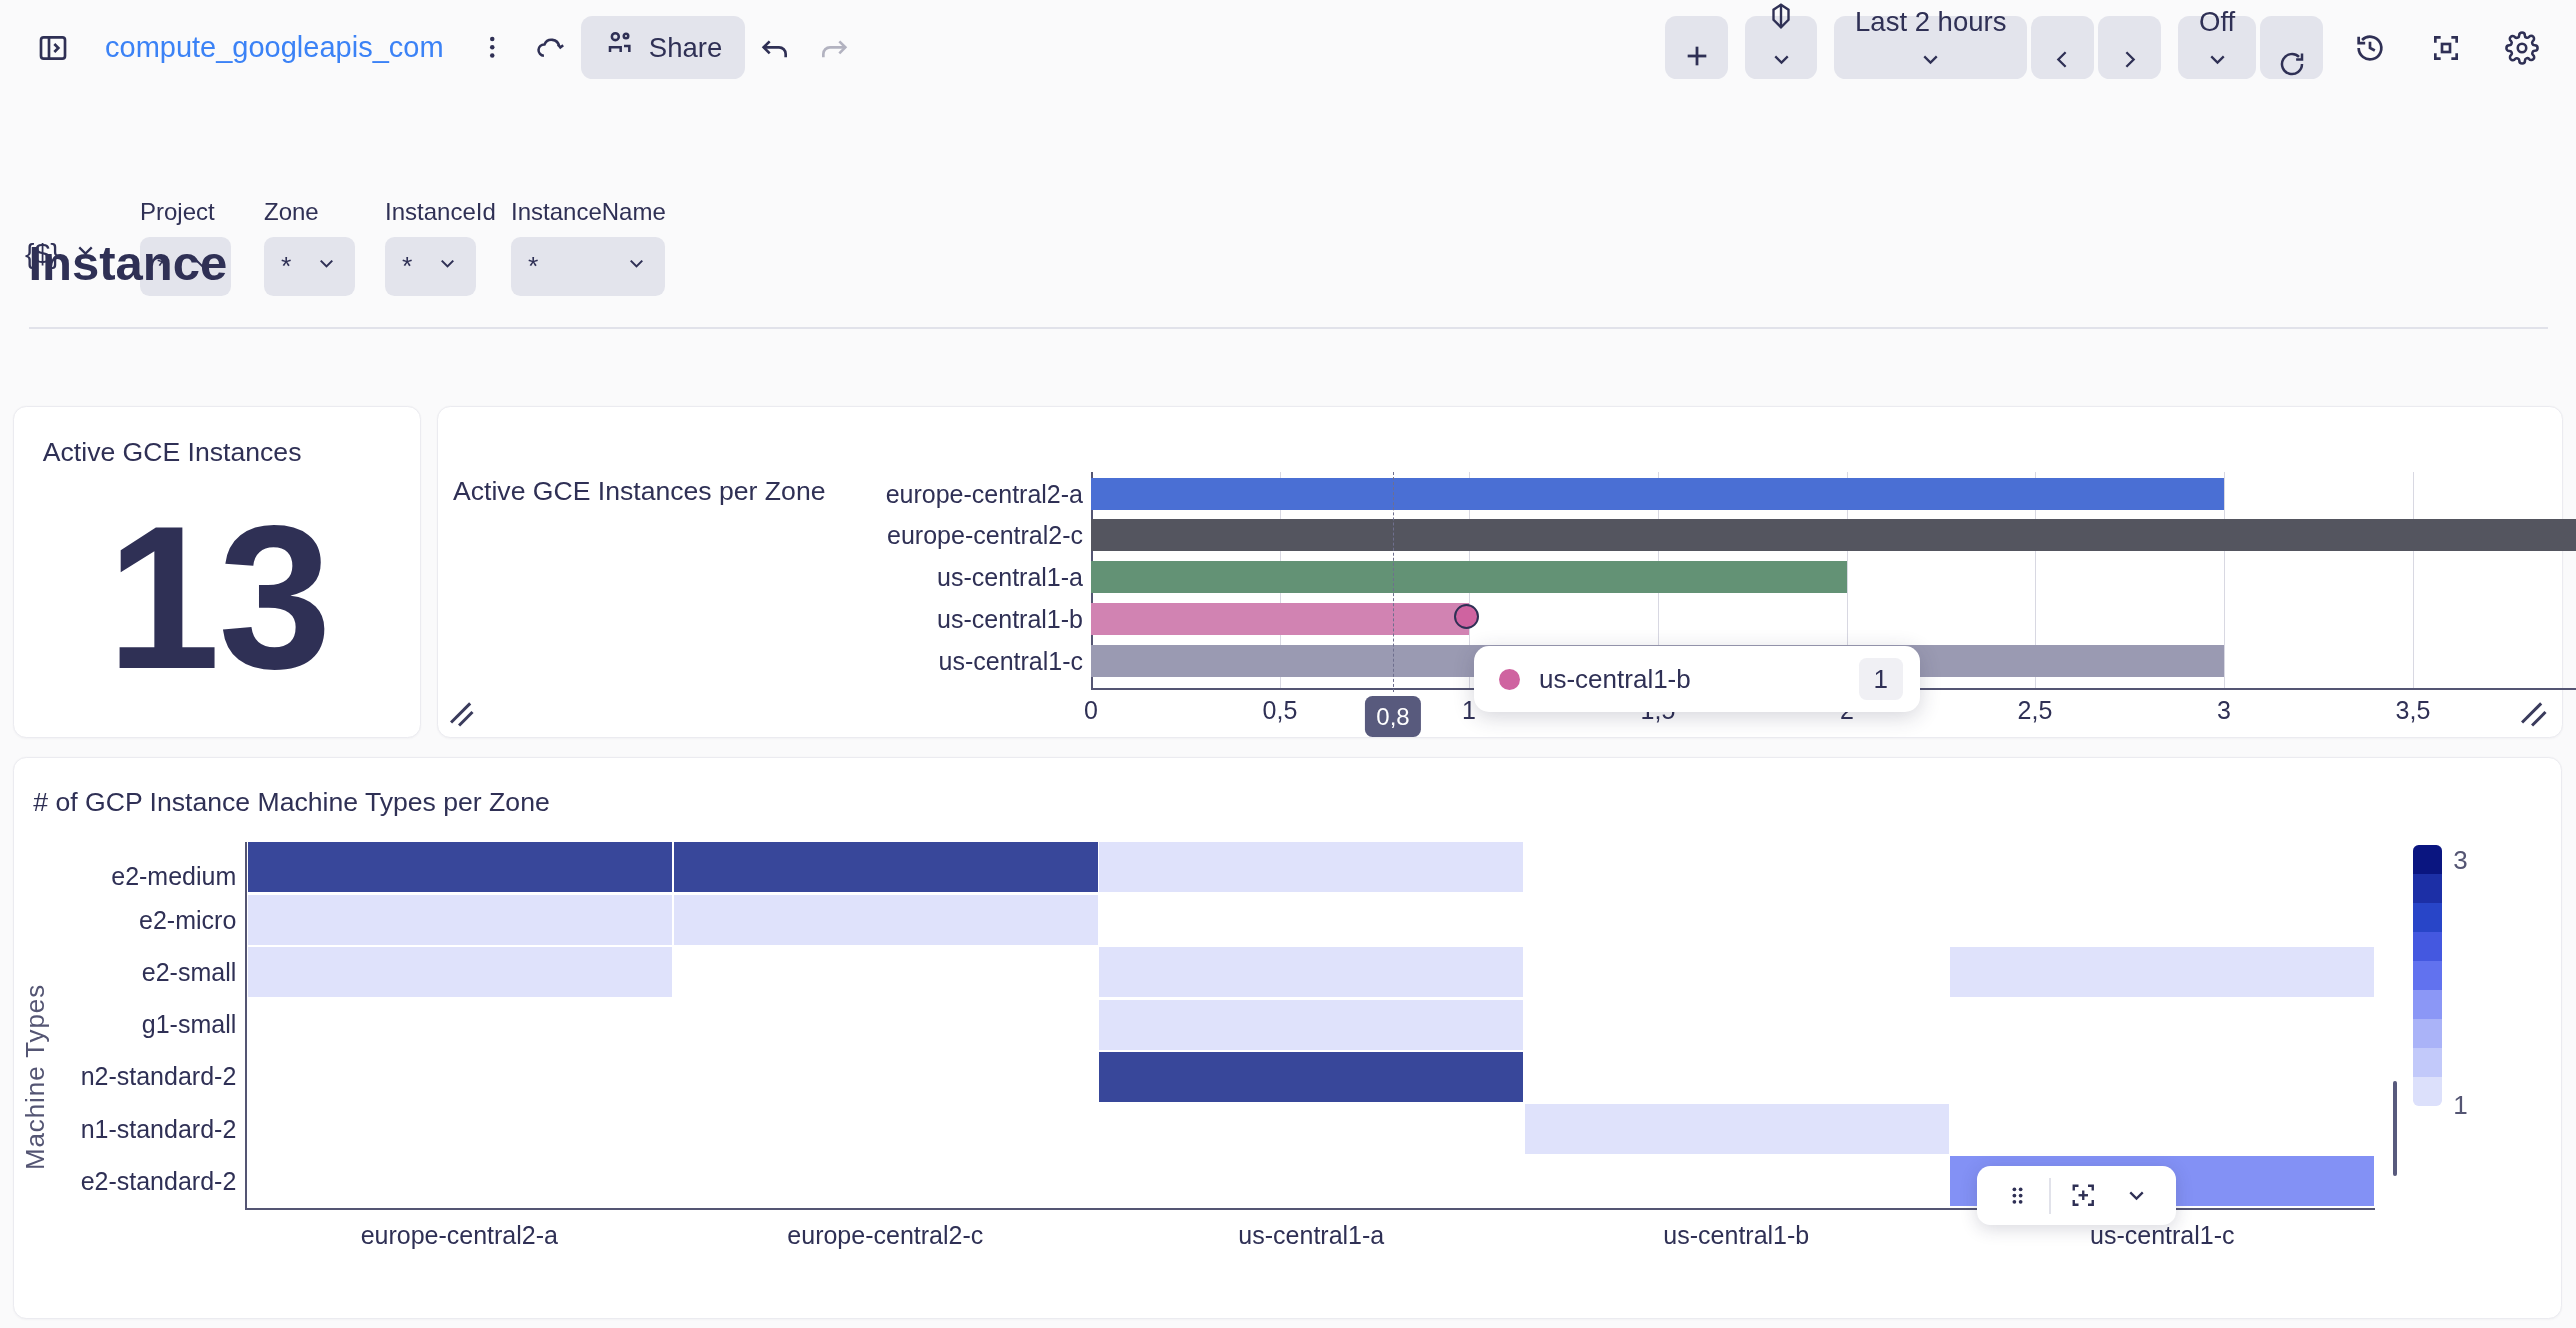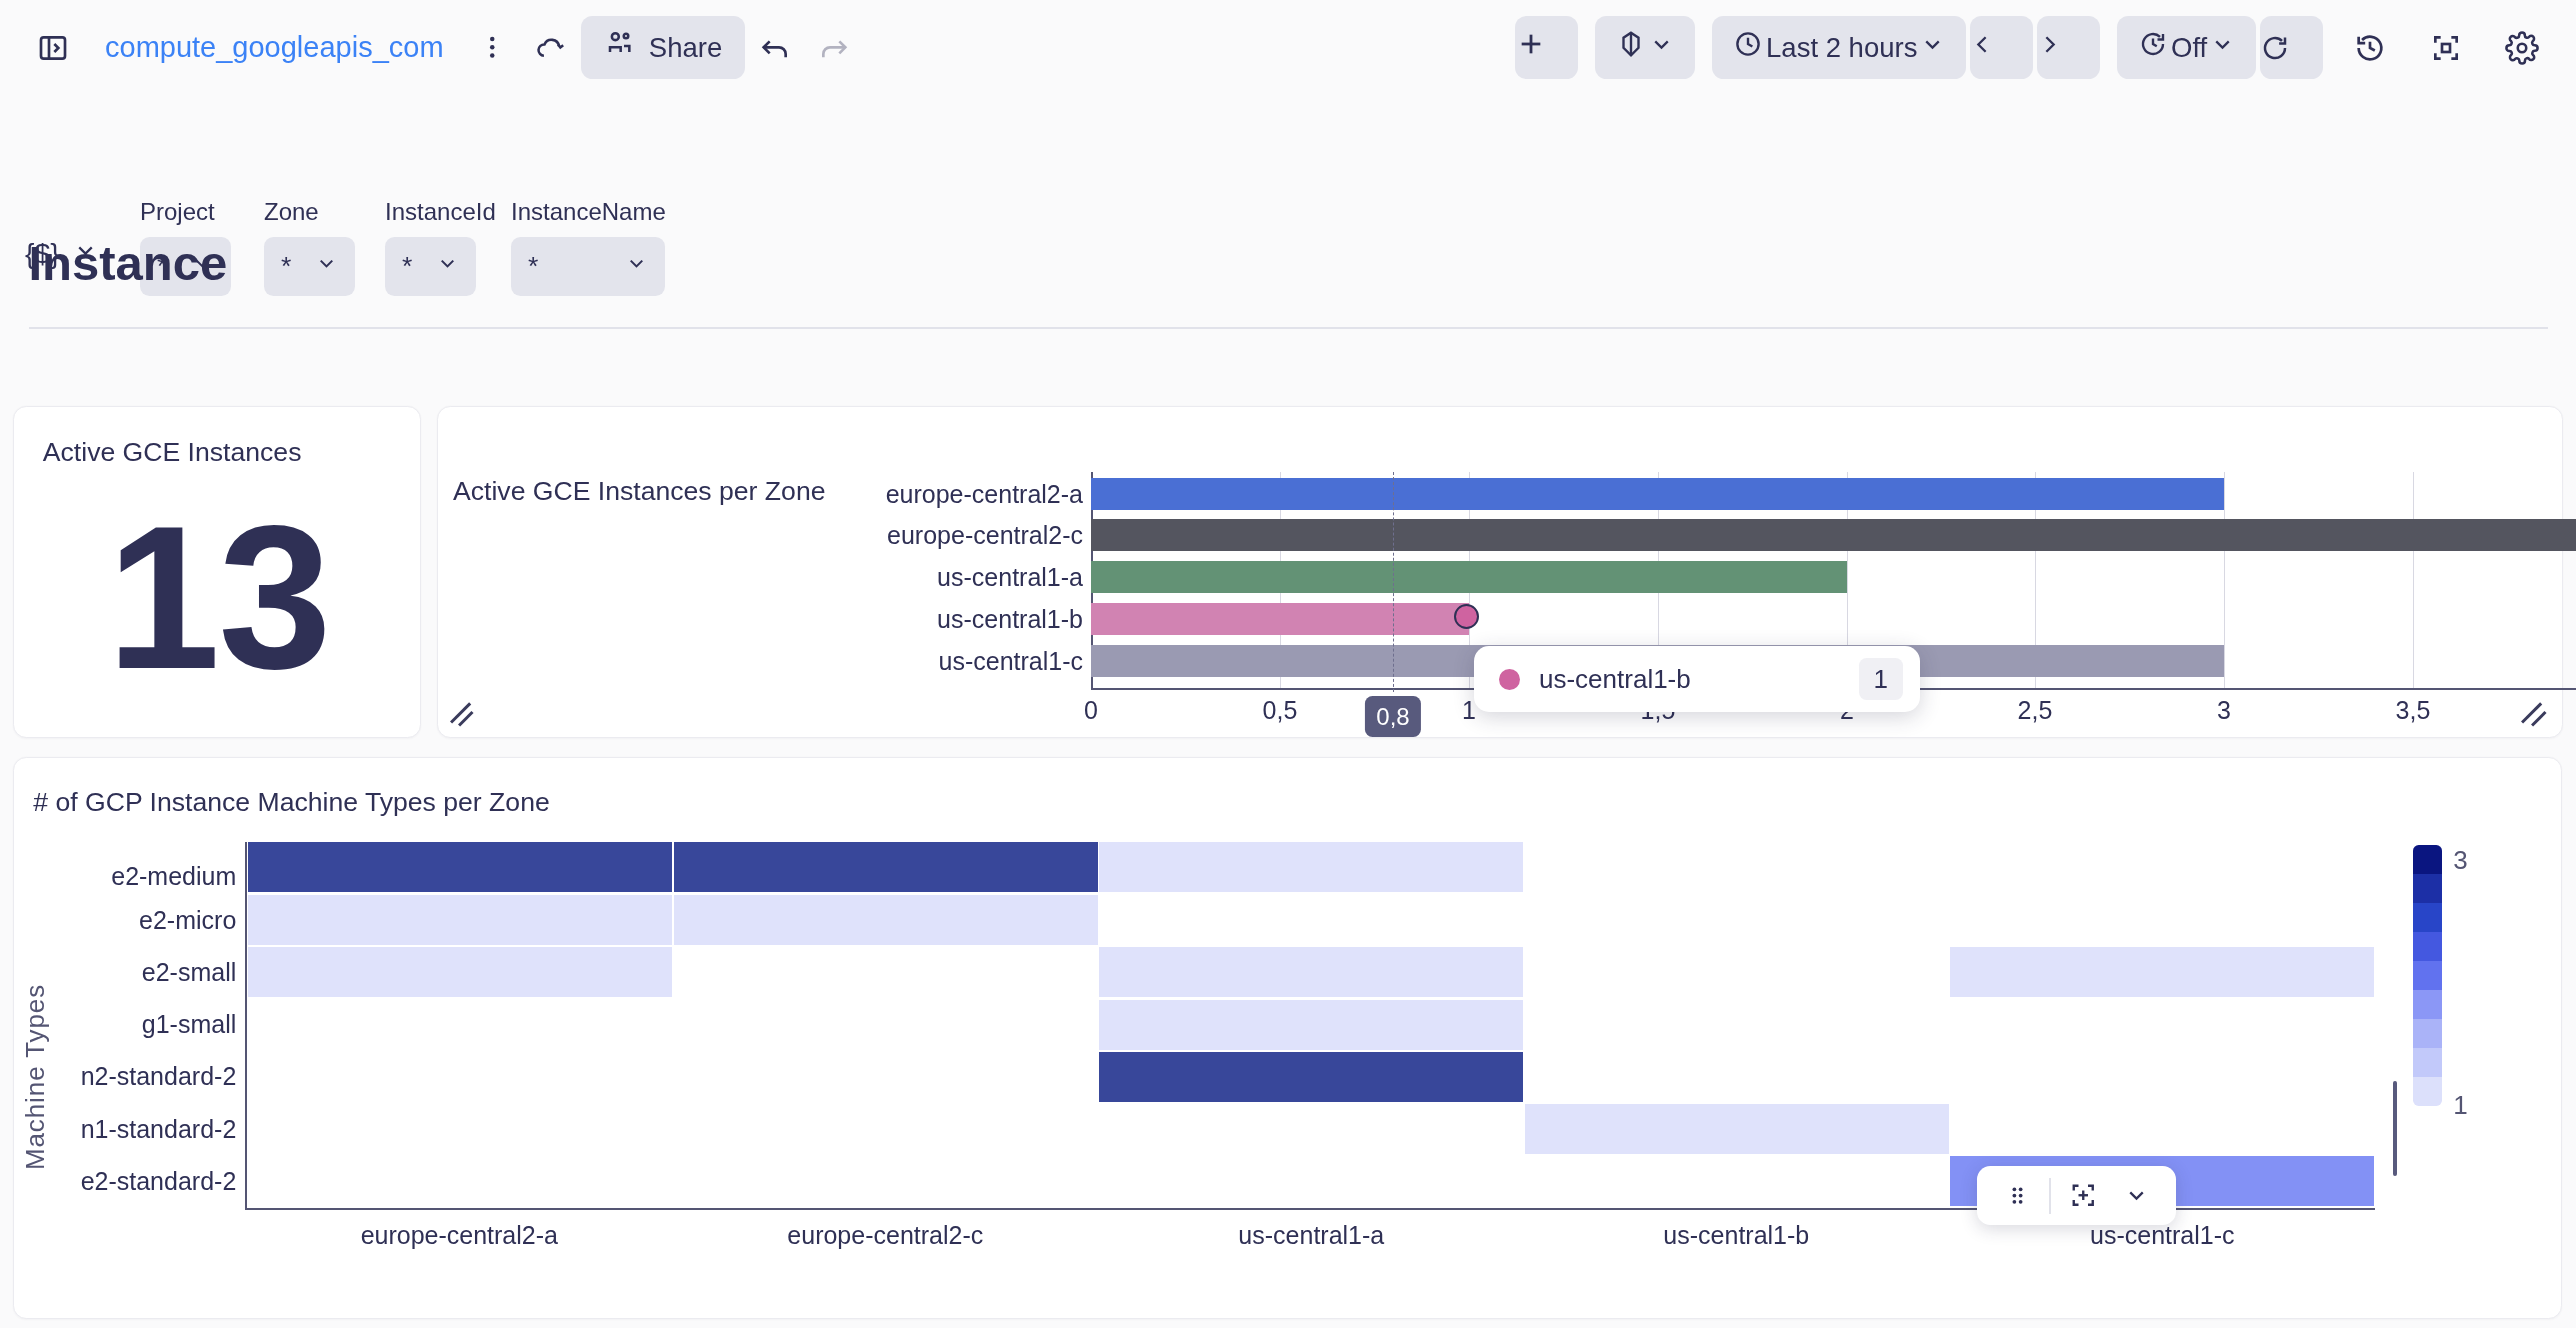--- a/index.html
+++ b/index.html
@@ -31,23 +31,23 @@
     background: #e3e4ec; border-radius: 11.4px;
     height: 63px; padding: 0 23px; cursor: pointer; border: none;
     font-size: 27.5px; color: #2f3055;
   }
   .tb-right {
     margin-left: auto; display: flex; align-items: center; gap: 17px;
     padding-right: 25px;
   }
   .pill {
     background: #e3e4ec; border-radius: 11.4px; height: 63px;
-    display: flex; align-items: center; justify-content: space-between;
+    display: flex; align-items: center; justify-content: flex-end;
     cursor: pointer; color: #2f3055; font-size: 27.5px;
-    padding: 0 21px; gap: 3px; border: none;
+    padding: 0 21px; gap: 9px; border: none; flex-direction: column;
   }
   .pill.sq { width: 63px; padding: 0; }
   .pill-group { display: flex; align-items: center; gap: 3.8px; }
   .plain-icon {
     width: 59px; height: 59px; display: flex; align-items: center;
     justify-content: center; color: #2f3055; cursor: pointer;
   }
 
   
   .varbar {

